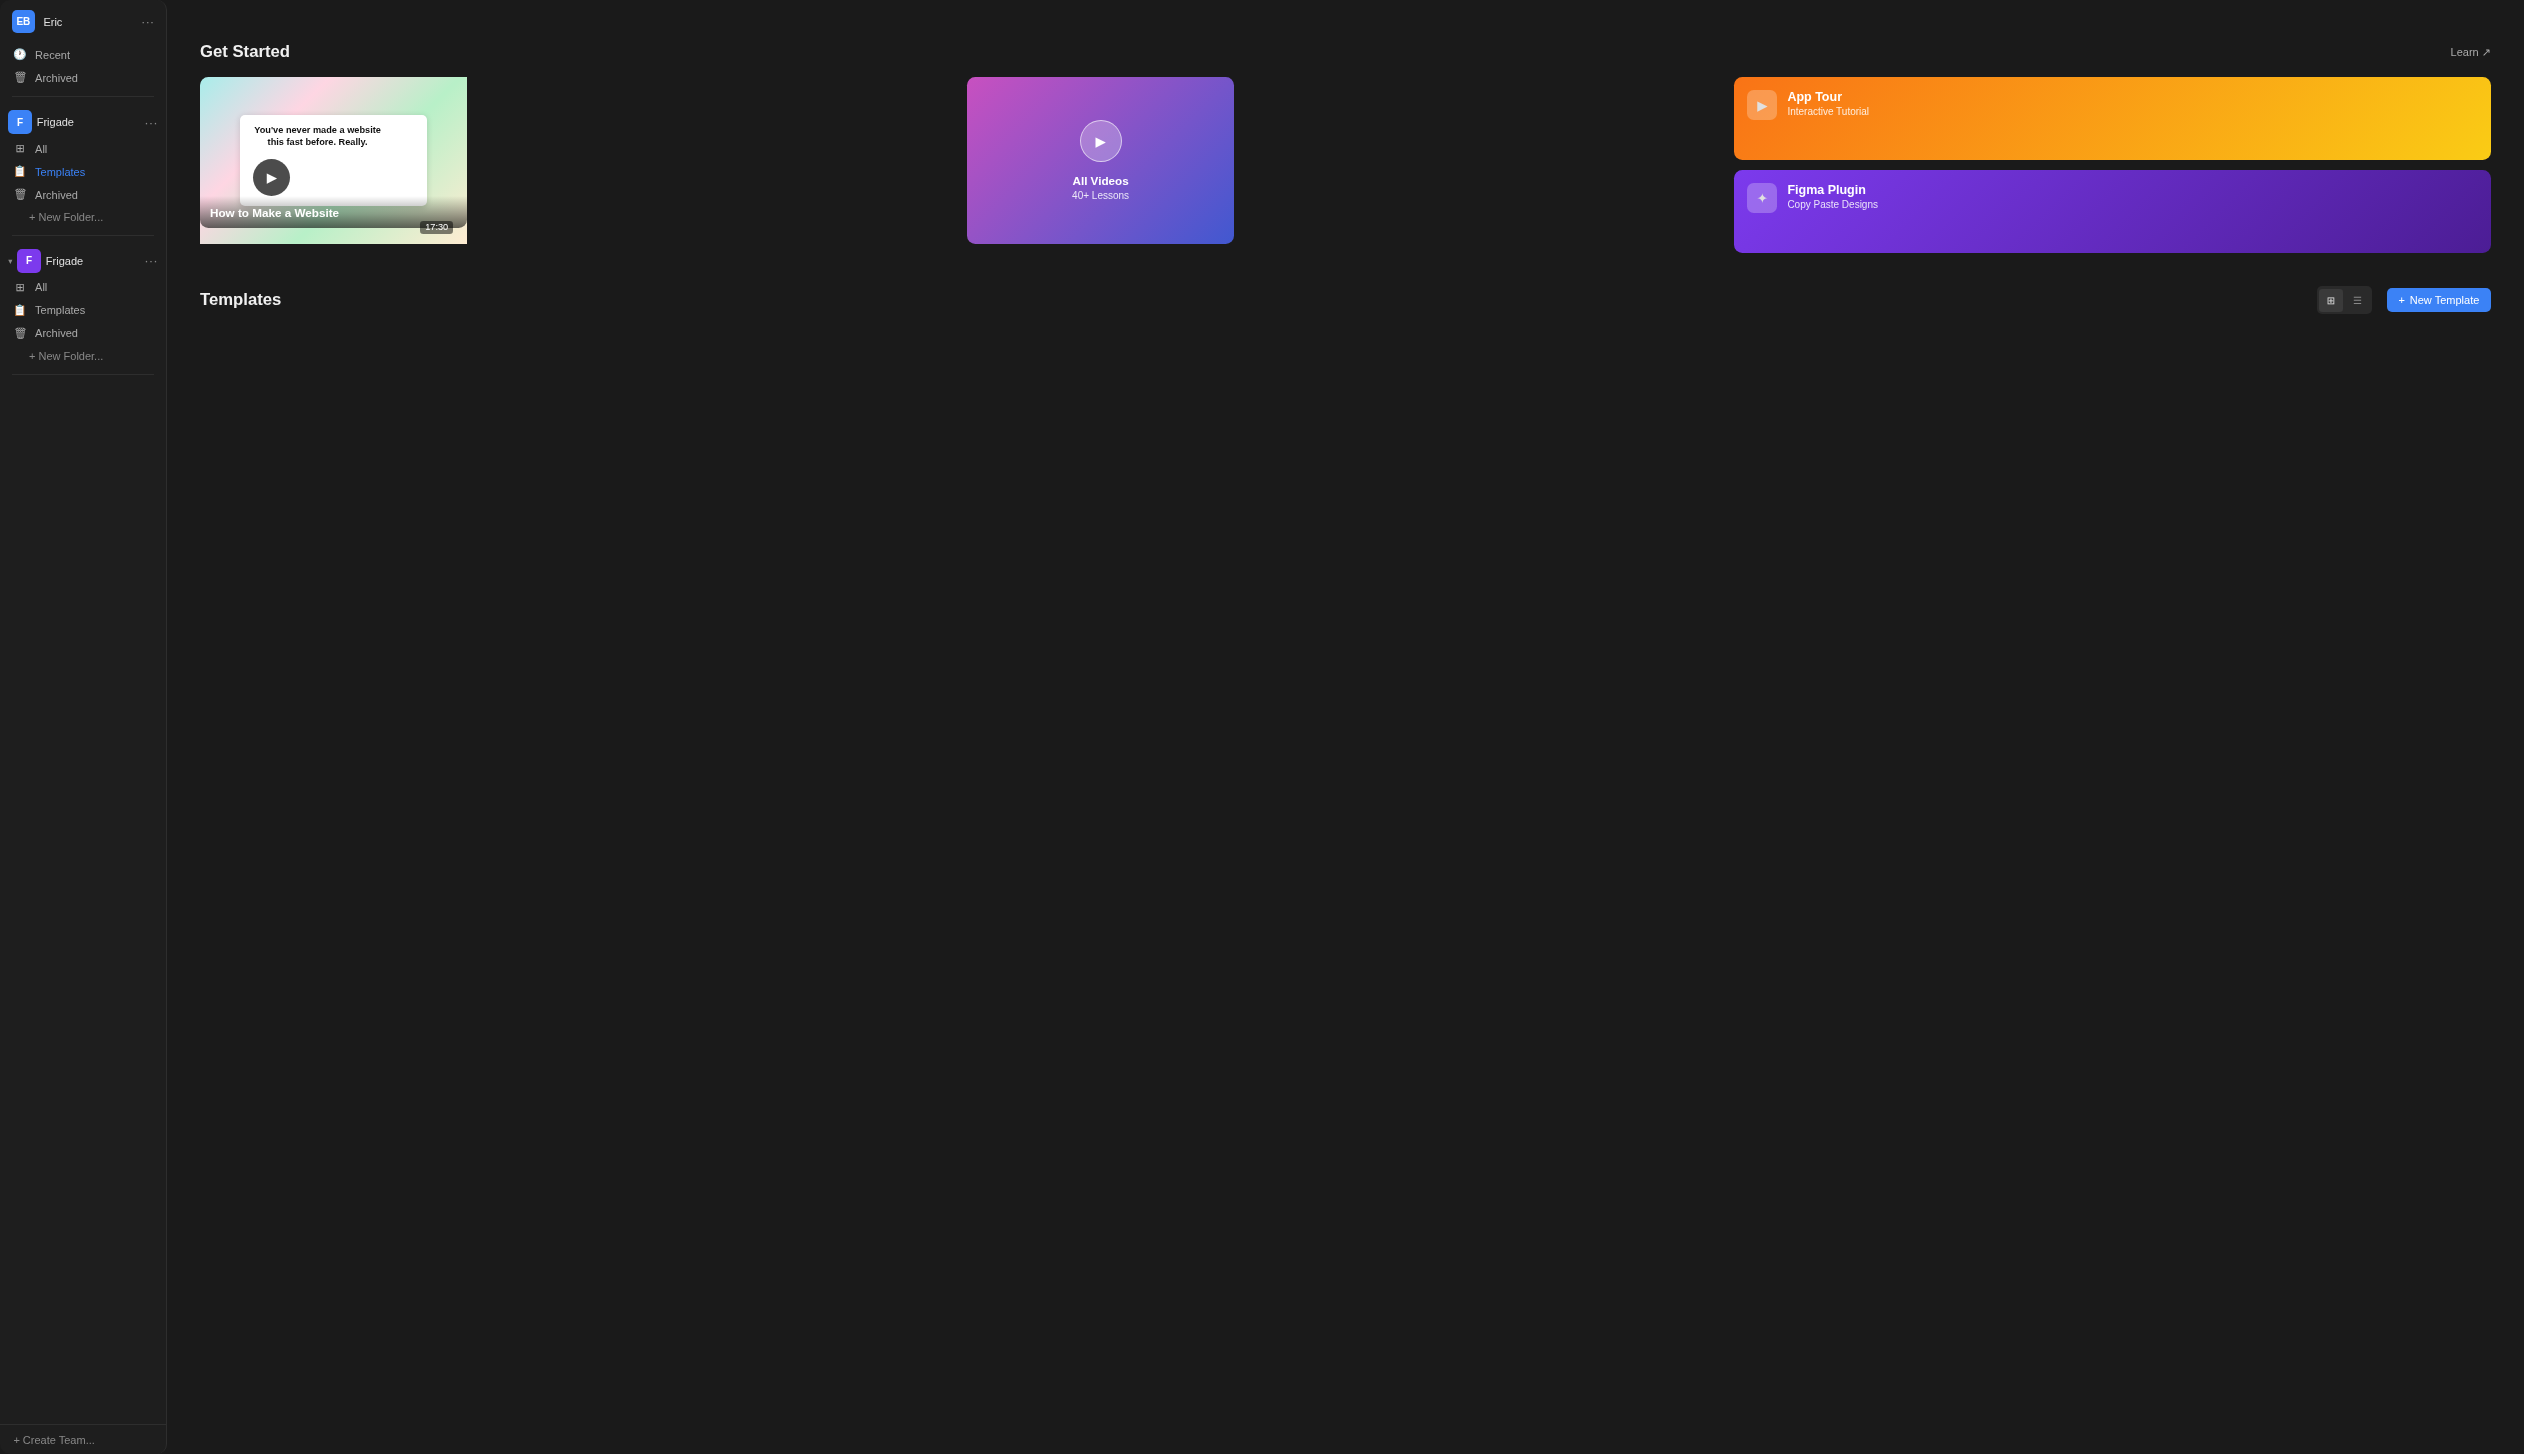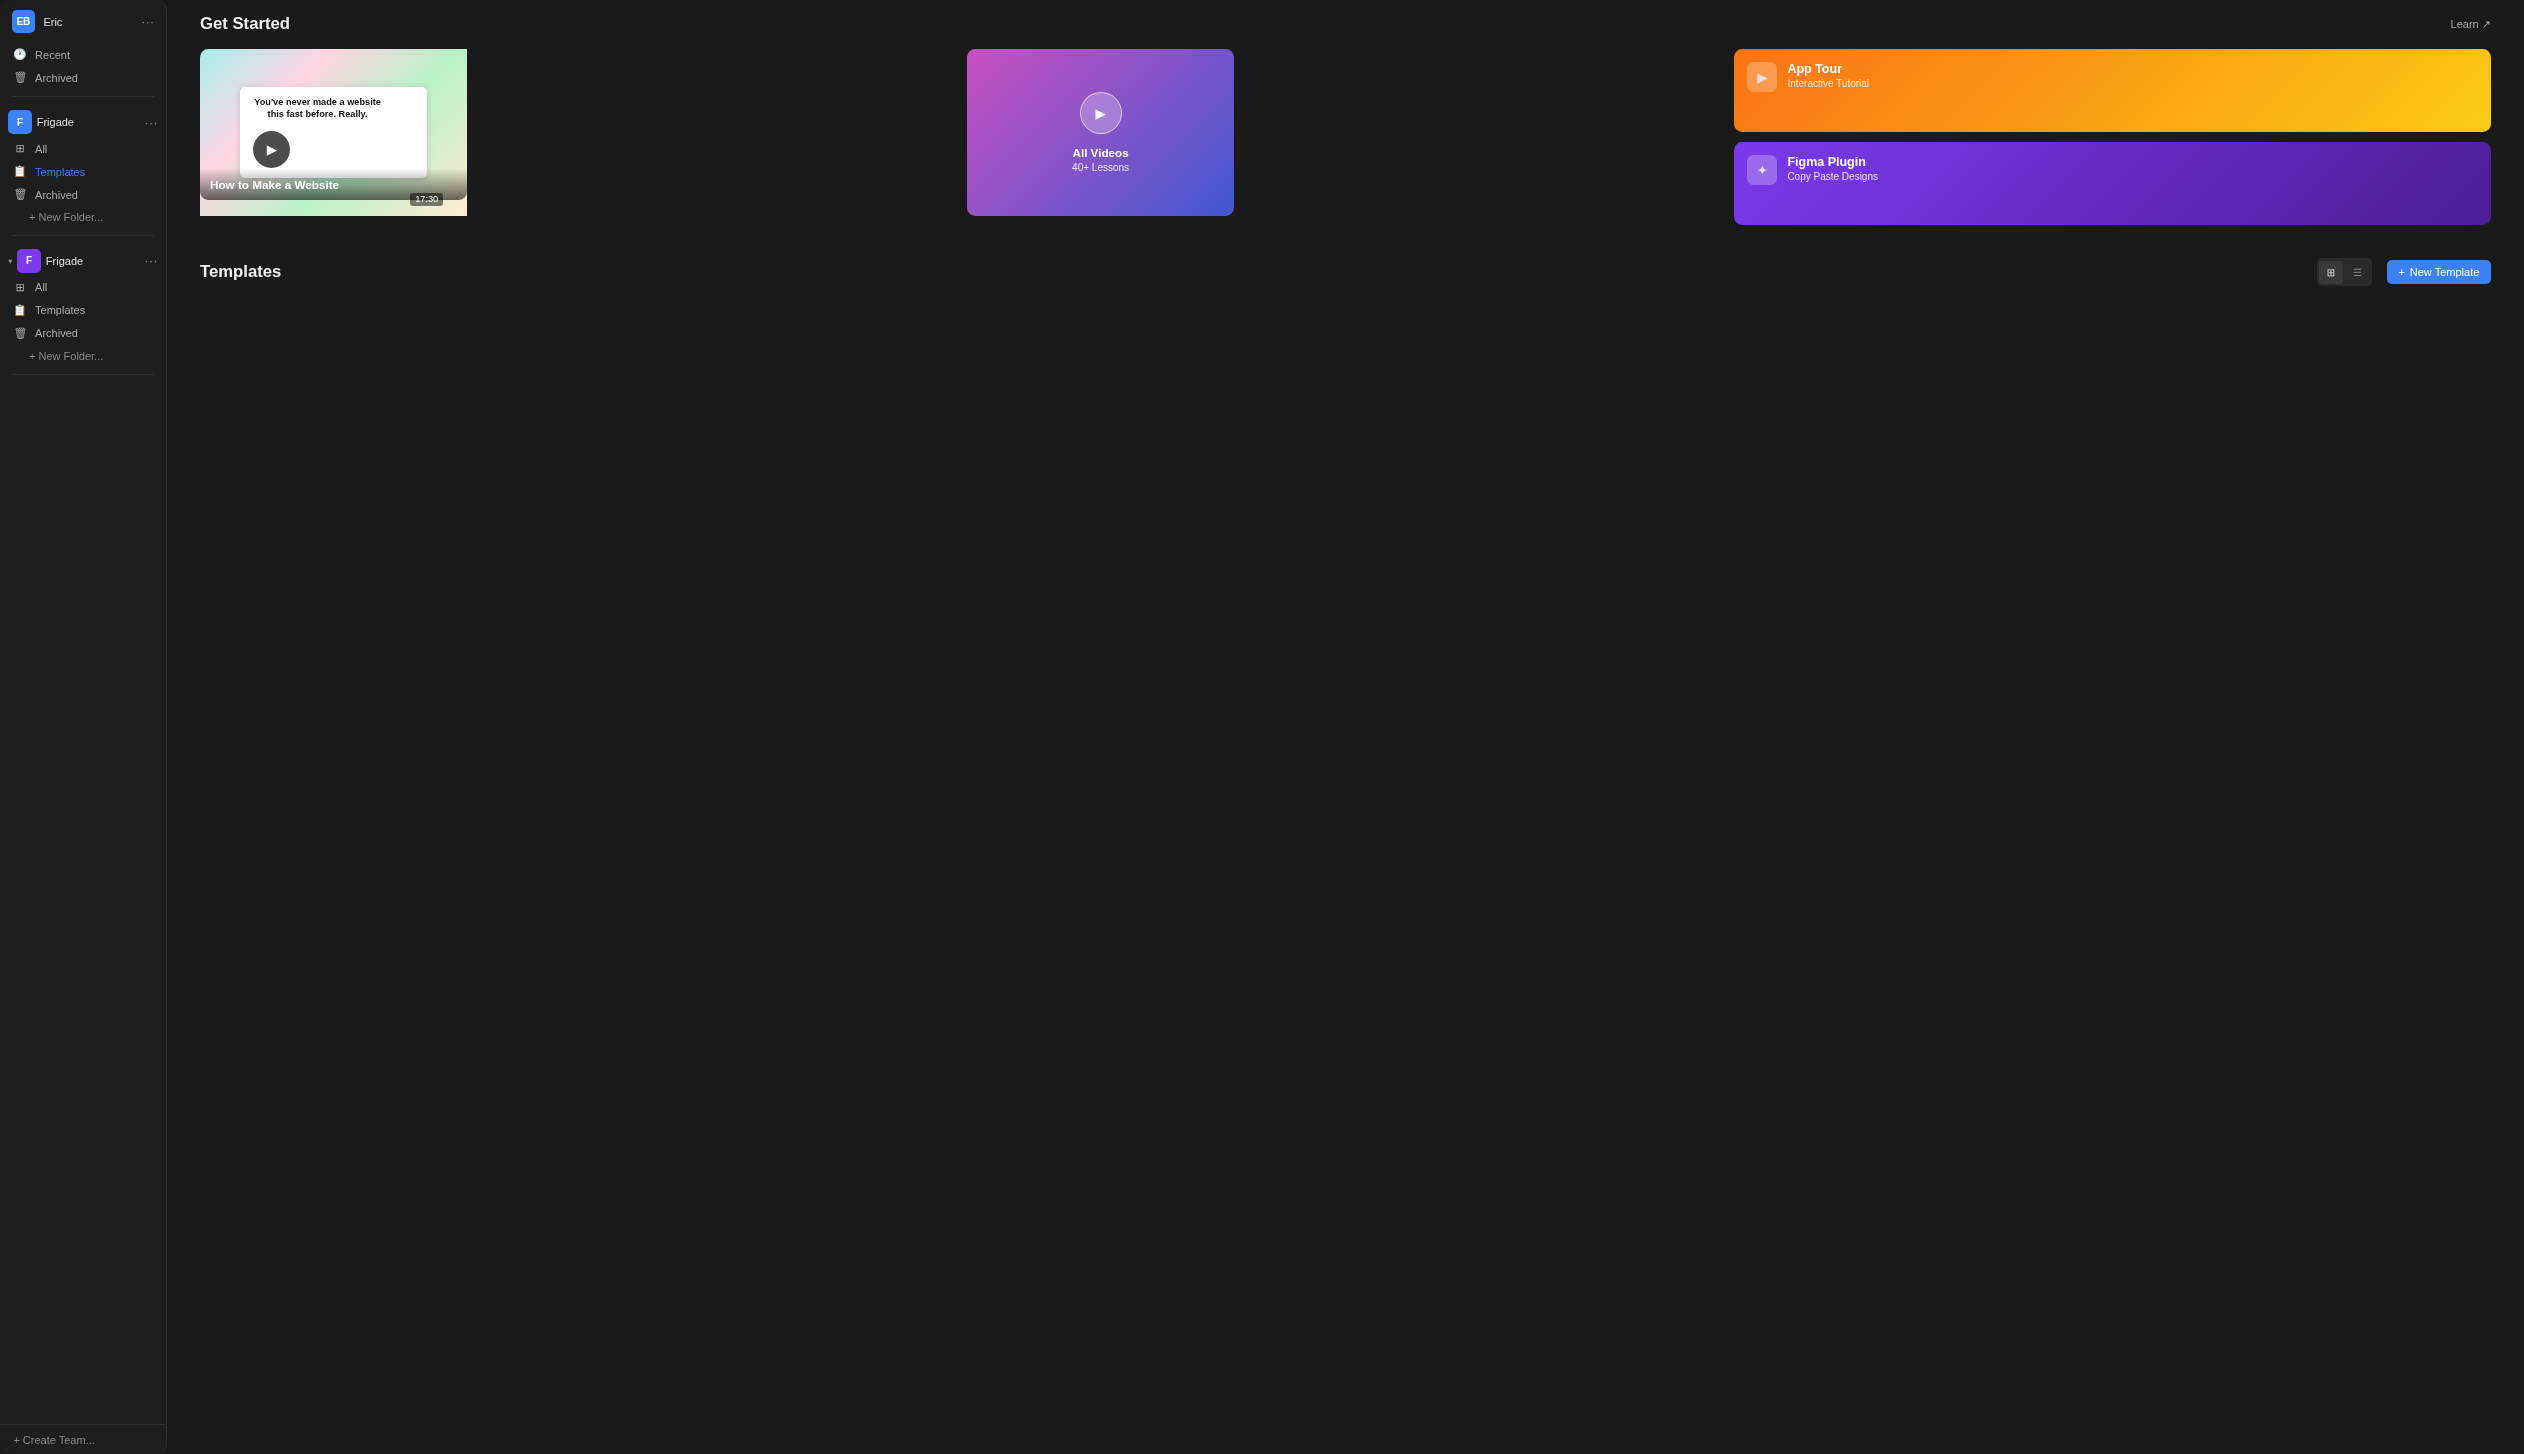--- a/index.html
+++ b/index.html
@@ -95,21 +95,21 @@
       font-size: 11px;
       color: #888;
       margin-top: auto;
       border-top: 0.8px solid #2e2e2e;
     }
 
     
     .main {
       flex: 1;
       overflow-y: auto;
-      padding: 14px 33px;
+      padding: 42px 33px;
       background: #1a1a1a;
     }
 
     
     .section-header {
       display: flex;
       align-items: center;
       justify-content: space-between;
       margin-bottom: 15px;
     }
@@ -165,21 +165,21 @@
       color: #fff;
       font-size: 13.4px;
     }
     .card-label {
       font-size: 11.7px;
       font-weight: 600;
       color: #fff;
     }
     .card-duration {
       position: absolute;
-      bottom: 10px; right: 24px;
+      bottom: 10px; right: 14px;
       background: rgba(0,0,0,0.5);
       border-radius: 3.3px;
       padding: 1.7px 5px;
       font-size: 9.2px;
       color: #fff;
     }
     .card-website {
       background: linear-gradient(135deg, #a8edea 0%, #fed6e3 30%, #b8f0c8 60%, #ffecd2 100%);
     }
 

